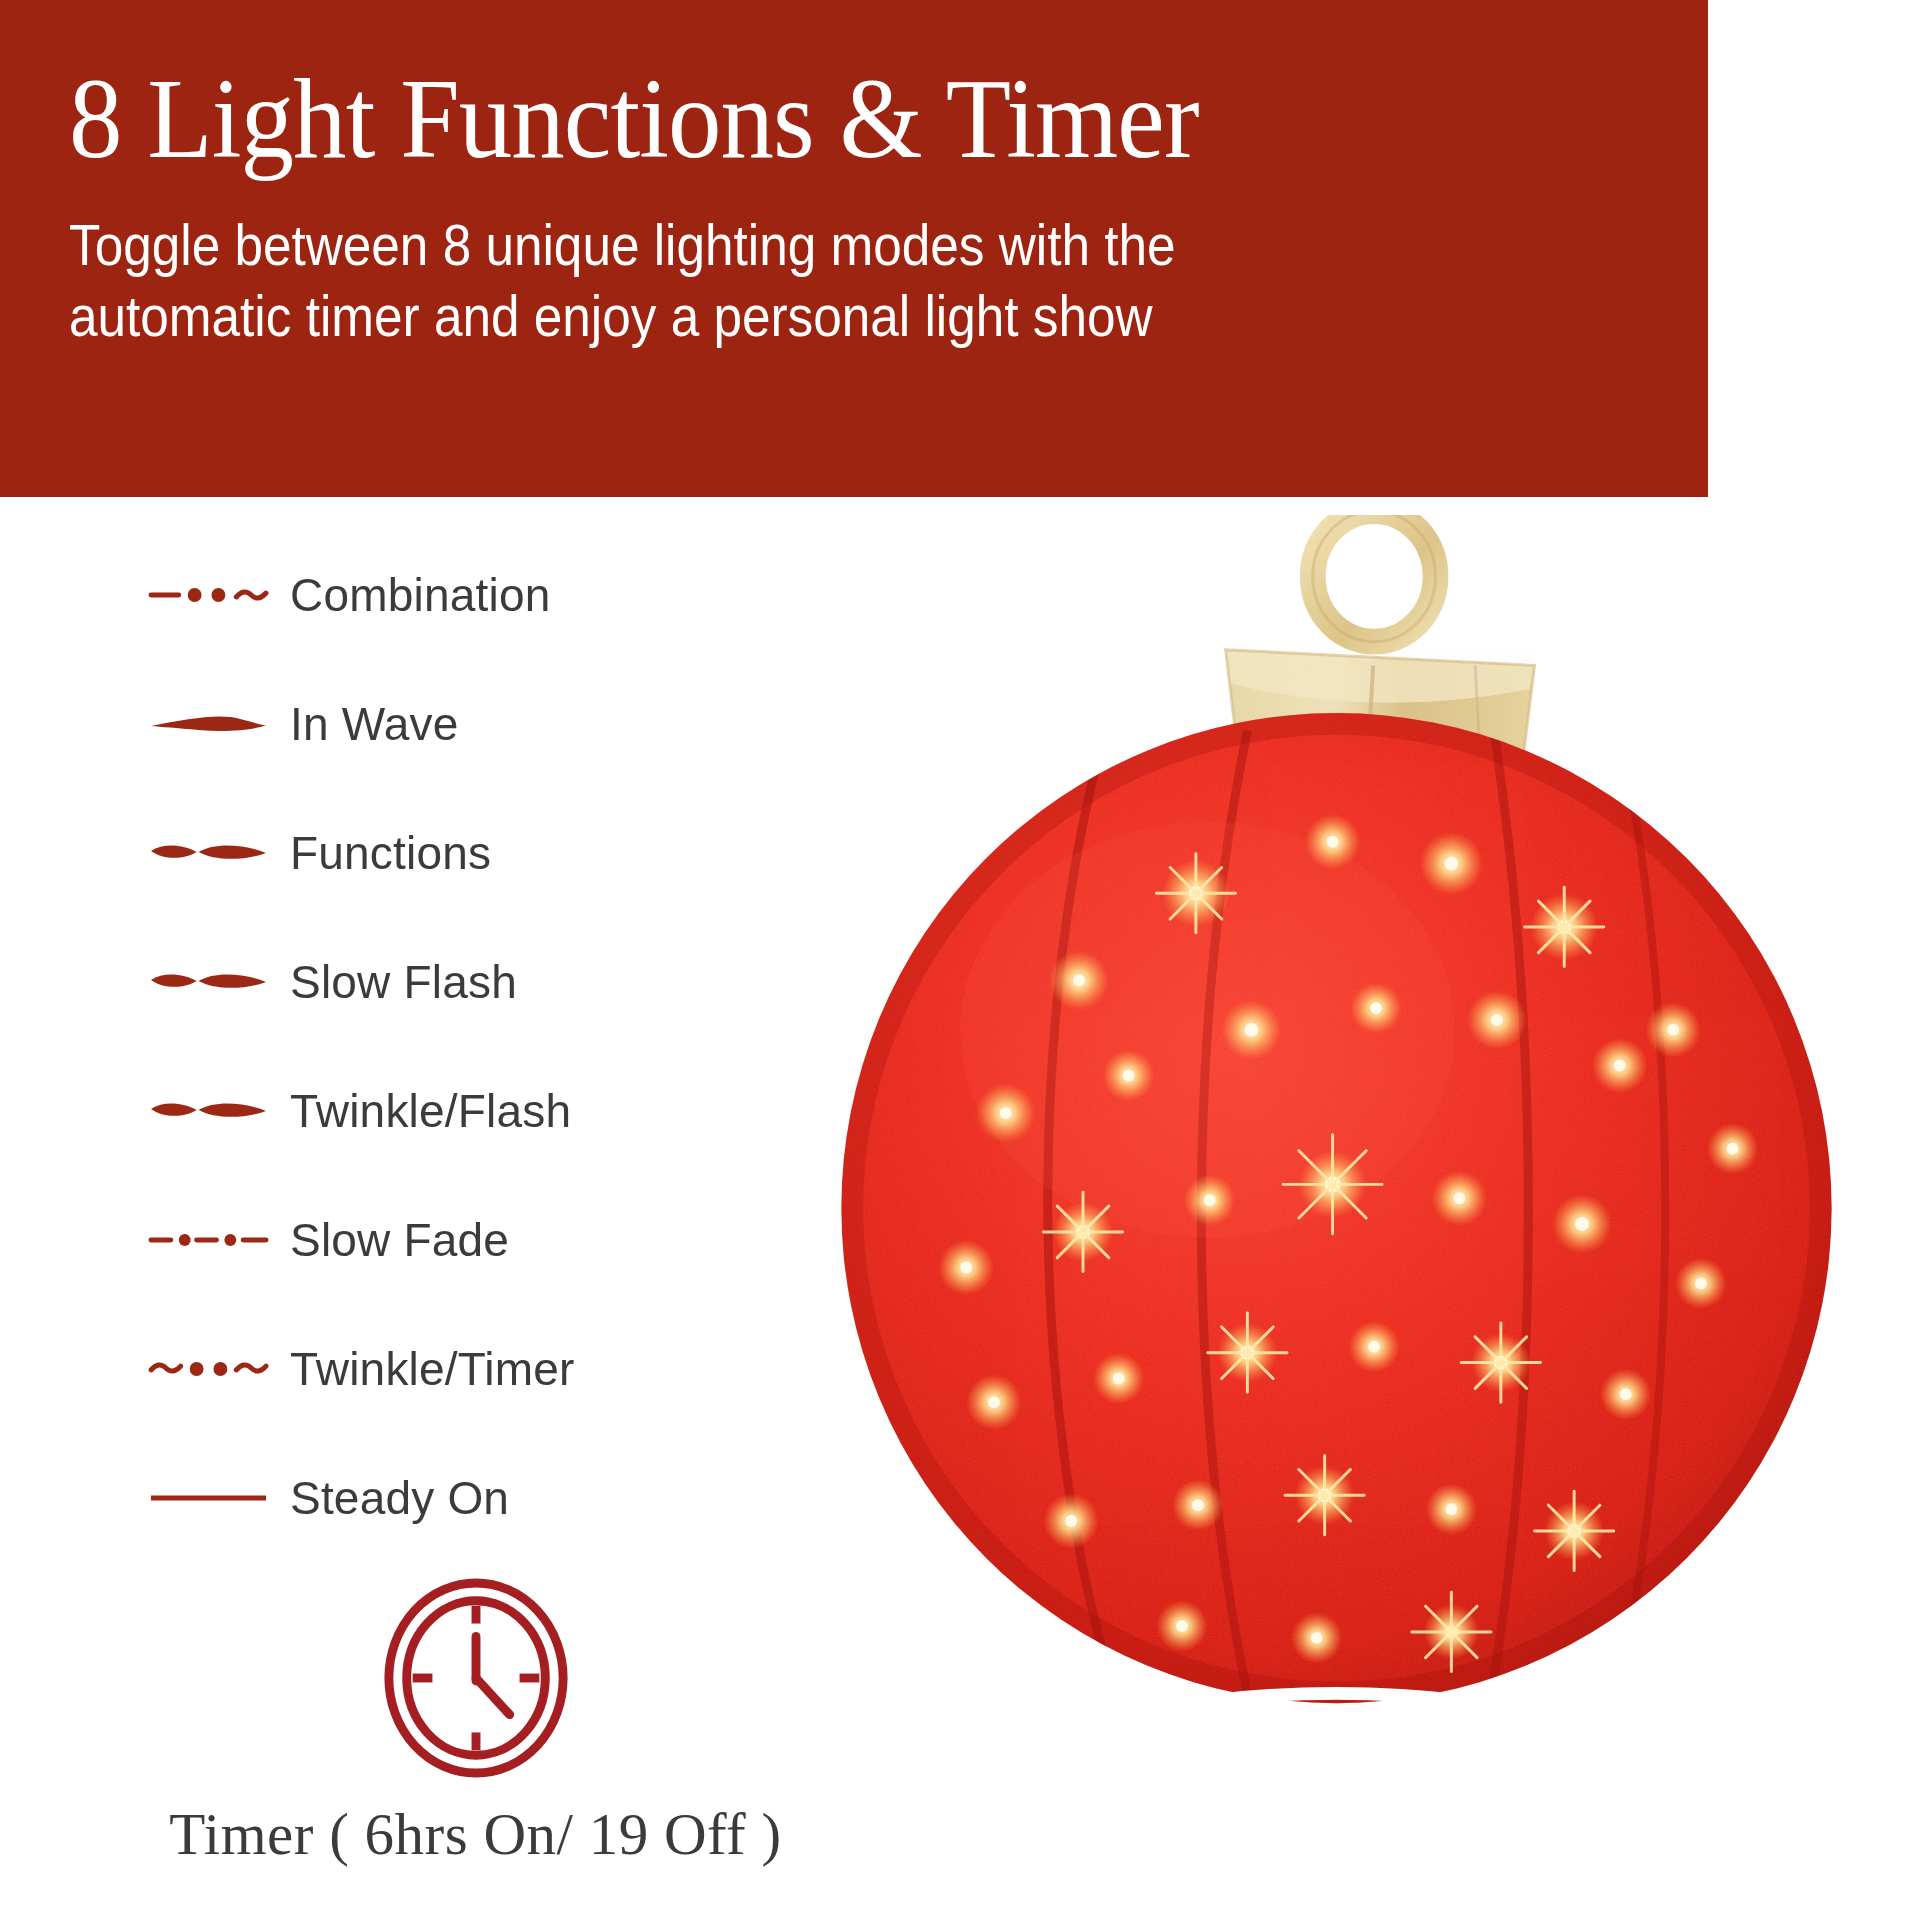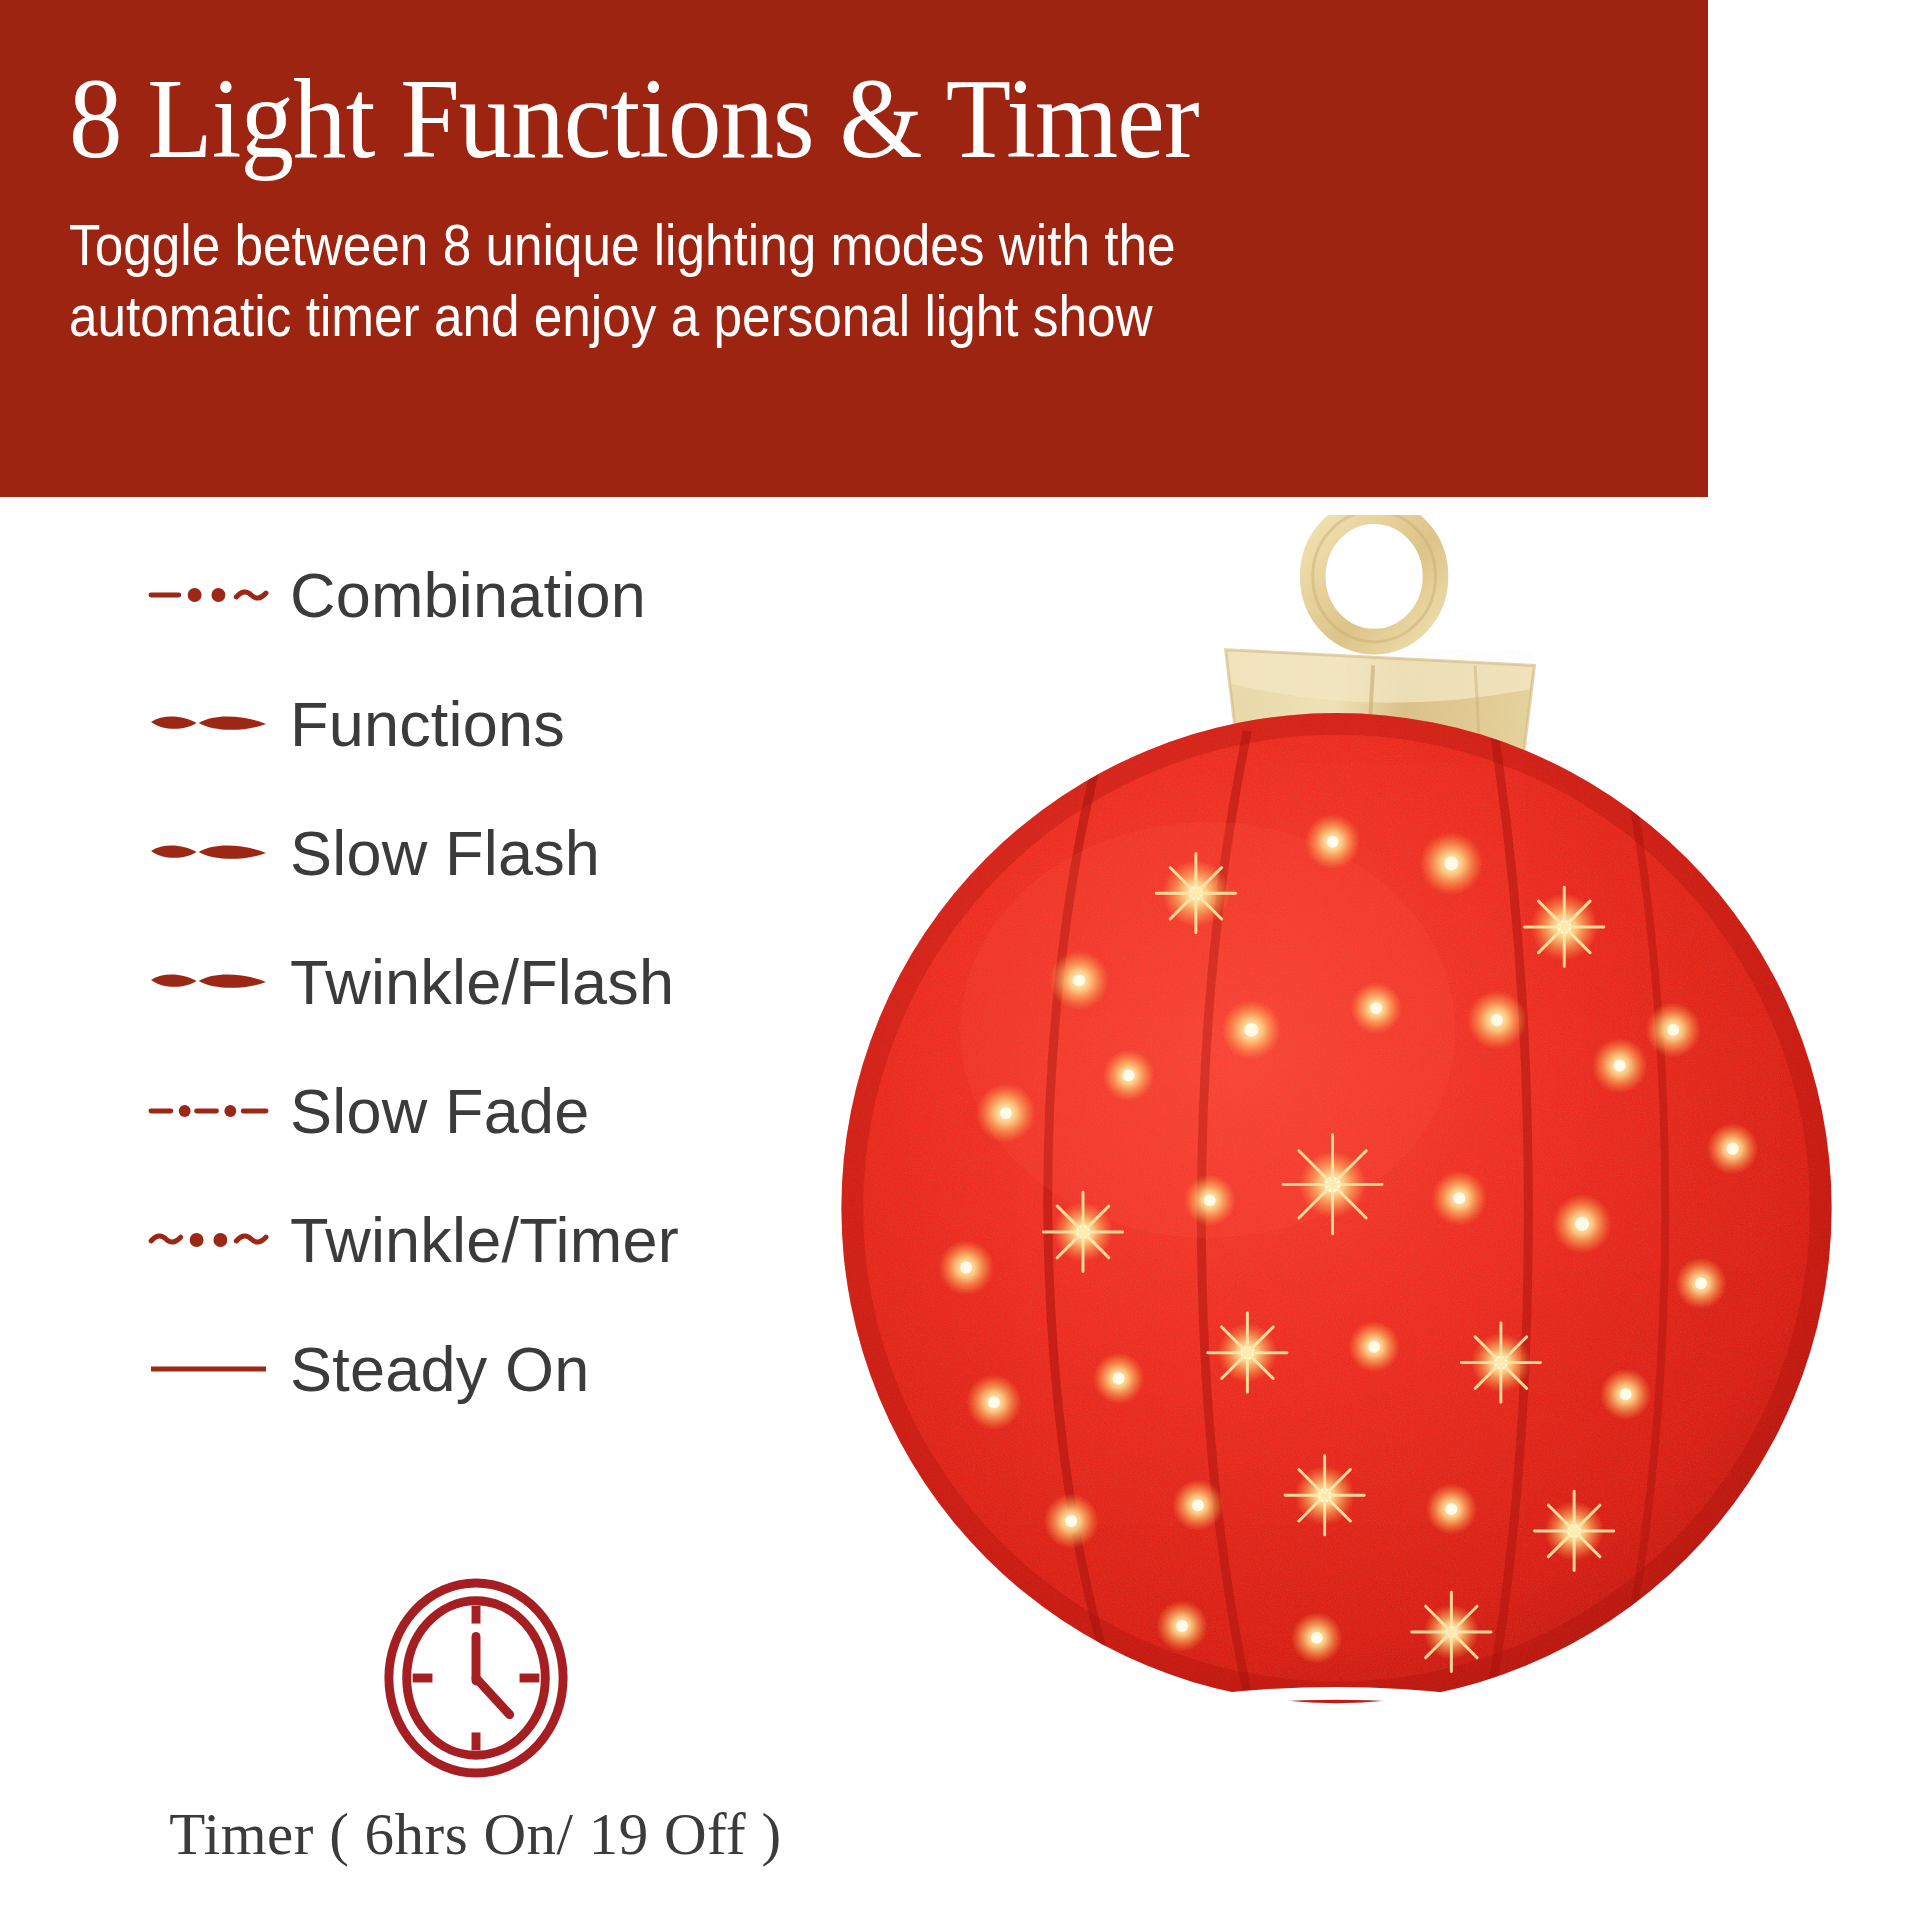--- a/index.html
+++ b/index.html
@@ -51,21 +51,21 @@
     display:flex;align-items:center;
     height:129px;
   }
   .legend-icon{
     width:119px;height:59px;flex:0 0 119px;
     display:flex;align-items:center;justify-content:flex-start;
   }
   .legend-icon svg{display:block;overflow:visible;}
   .legend-label{
     font-family:"Liberation Sans", sans-serif;
-    font-size:63px;
+    font-size:46px;
     color:#3b3b3b;
     margin-left:22px;
     white-space:nowrap;
     letter-spacing:0.2px;
   }
 
   
   .timer-block{
     position:absolute;left:149px;top:1574px;width:653px;
   }
@@ -109,20 +109,28 @@
         <svg width="119" height="30" viewBox="0 0 120 30">
           <path d="M2 15 L30 15" stroke="#9c2715" stroke-width="5" stroke-linecap="round" fill="none"></path>
           <circle cx="46" cy="15" r="7" fill="#9c2715"></circle>
           <circle cx="70" cy="15" r="7" fill="#9c2715"></circle>
           <path d="M88 17 q8 -9 15 -2 q7 7 15 -2" stroke="#9c2715" stroke-width="5" fill="none" stroke-linecap="round"></path>
         </svg>
       </span>
       <span class="legend-label">Combination</span>
     </div>
 
+    <div class="legend-row">
+      <span class="legend-icon">
+        <svg width="119" height="30" viewBox="0 0 120 30">
+          <path d="M2 17 C40 10, 70 4, 92 10 C105 13, 112 16, 118 16 C110 20, 80 24, 50 21 C28 19, 12 18, 2 17 Z" fill="#9c2715"></path>
+        </svg>
+      </span>
+      <span class="legend-label">In Wave</span>
+    </div>
 
     <div class="legend-row">
       <span class="legend-icon">
         <svg width="119" height="30" viewBox="0 0 120 30">
           <path d="M2 13 C14 5, 34 6, 48 14 C36 22, 14 22, 2 13 Z" fill="#9c2715"></path>
           <path d="M50 14 C66 4, 96 6, 118 15 C96 23, 66 23, 50 14 Z" fill="#9c2715"></path>
         </svg>
       </span>
       <span class="legend-label">Functions</span>
     </div>

